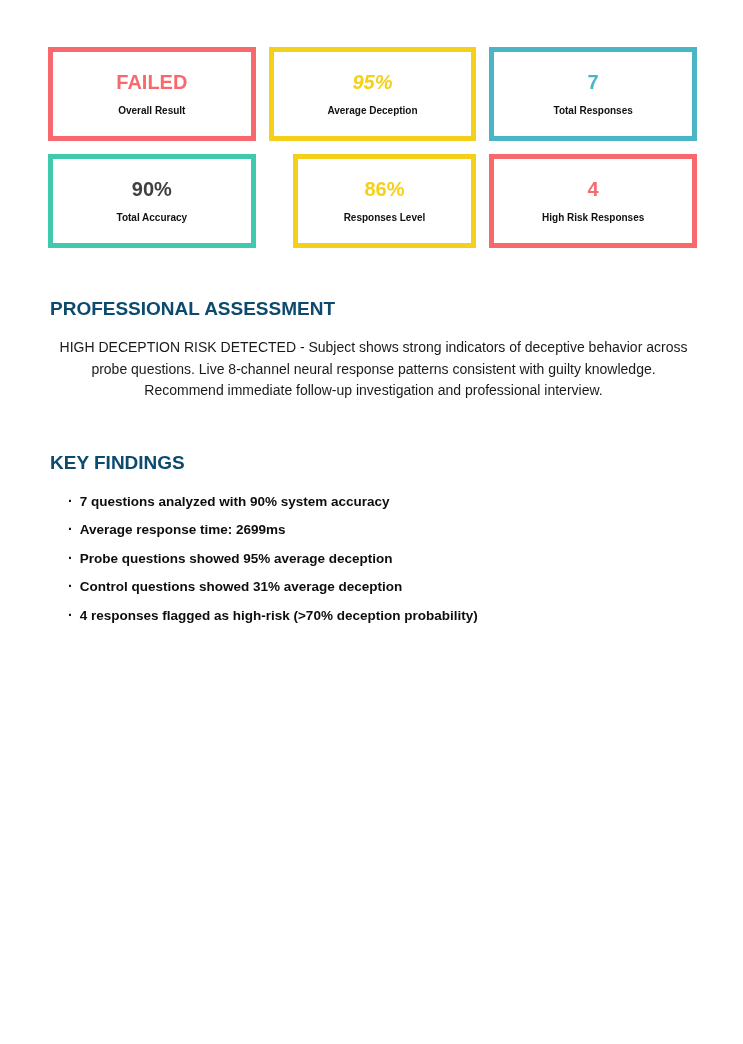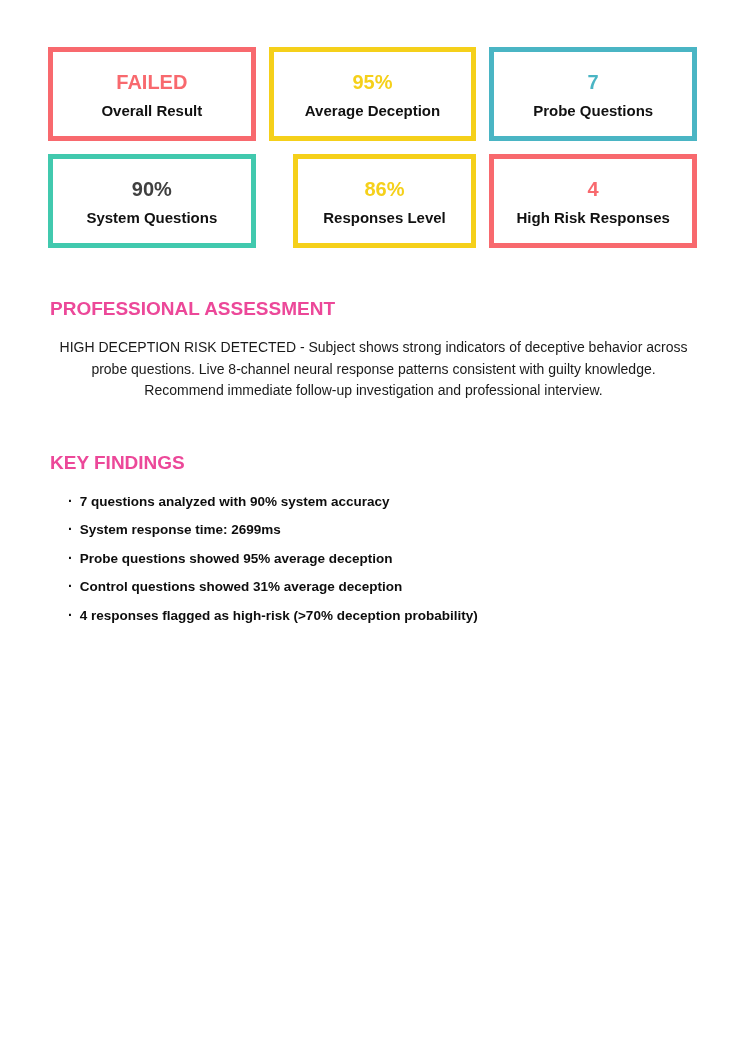--- a/index.html
+++ b/index.html
@@ -41,31 +41,31 @@
     justify-content: center;
     gap: 9px;
     text-align: center;
   }
   .stat-value {
     font-size: 20px;
     font-weight: bold;
     line-height: 24px;
   }
   .stat-label {
-    font-size: 15px;
+    font-size: 10px;
     font-weight: bold;
     color: #111111;
     line-height: 16px;
   }
   .section-heading {
     margin: 49px 46px 0 50px;
     font-size: 19px;
     line-height: 23px;
     font-weight: bold;
-    color: #ec4899;
+    color: #0c4a6e;
   }
   .section-heading.findings { }
   .assessment-body {
     margin: 17px 46px 0 50px;
     font-size: 14px;
     line-height: 21.5px;
     font-weight: normal;
     color: #1a1a1a;
     text-align: center;
   }
@@ -101,30 +101,30 @@
 
 <div class="page">
 
 
   <div class="stats-grid">
     <div class="stat-card" style="border-color: rgb(248, 105, 110);">
       <div class="stat-value" style="color: rgb(248, 105, 110);">FAILED</div>
       <div class="stat-label">Overall Result</div>
     </div>
     <div class="stat-card" style="border-color: rgb(245, 208, 26);">
-      <div class="stat-value" style="color: rgb(245, 208, 26);">95%</div>
+      <div class="stat-value" style="color: rgb(245, 208, 26); font-style: italic;">95%</div>
       <div class="stat-label">Average Deception</div>
     </div>
     <div class="stat-card" style="border-color: rgb(74, 181, 196);">
       <div class="stat-value" style="color: rgb(74, 181, 196);">7</div>
-      <div class="stat-label">Probe Questions</div>
+      <div class="stat-label">Total Responses</div>
     </div>
     <div class="stat-card" style="border-color: rgb(65, 201, 174);">
       <div class="stat-value" style="color: #404040;">90%</div>
-      <div class="stat-label">System Questions</div>
+      <div class="stat-label">Total Accuracy</div>
     </div>
     <div class="stat-card" style="border-color: rgb(245, 208, 26); margin-left: 24px;">
       <div class="stat-value" style="color: rgb(245, 208, 26);">86%</div>
       <div class="stat-label">Responses Level</div>
     </div>
     <div class="stat-card" style="border-color: rgb(248, 105, 110);">
       <div class="stat-value" style="color: rgb(248, 105, 110);">4</div>
       <div class="stat-label">High Risk Responses</div>
     </div>
   </div>
@@ -133,21 +133,21 @@
   <p class="assessment-body">HIGH DECEPTION RISK DETECTED - Subject shows strong indicators of deceptive behavior across probe questions. Live 8-channel neural response patterns consistent with guilty knowledge. Recommend immediate follow-up investigation and professional interview.</p>
 
   <h2 class="section-heading findings">KEY FINDINGS</h2>
   <ul class="findings-list">
     <li>
       <span class="bullet-dot">·</span>
       <span>7 questions analyzed with 90% system accuracy</span>
     </li>
     <li>
       <span class="bullet-dot">·</span>
-      <span>System response time: 2699ms</span>
+      <span>Average response time: 2699ms</span>
     </li>
     <li>
       <span class="bullet-dot">·</span>
       <span>Probe questions showed 95% average deception</span>
     </li>
     <li>
       <span class="bullet-dot">·</span>
       <span>Control questions showed 31% average deception</span>
     </li>
     <li>

